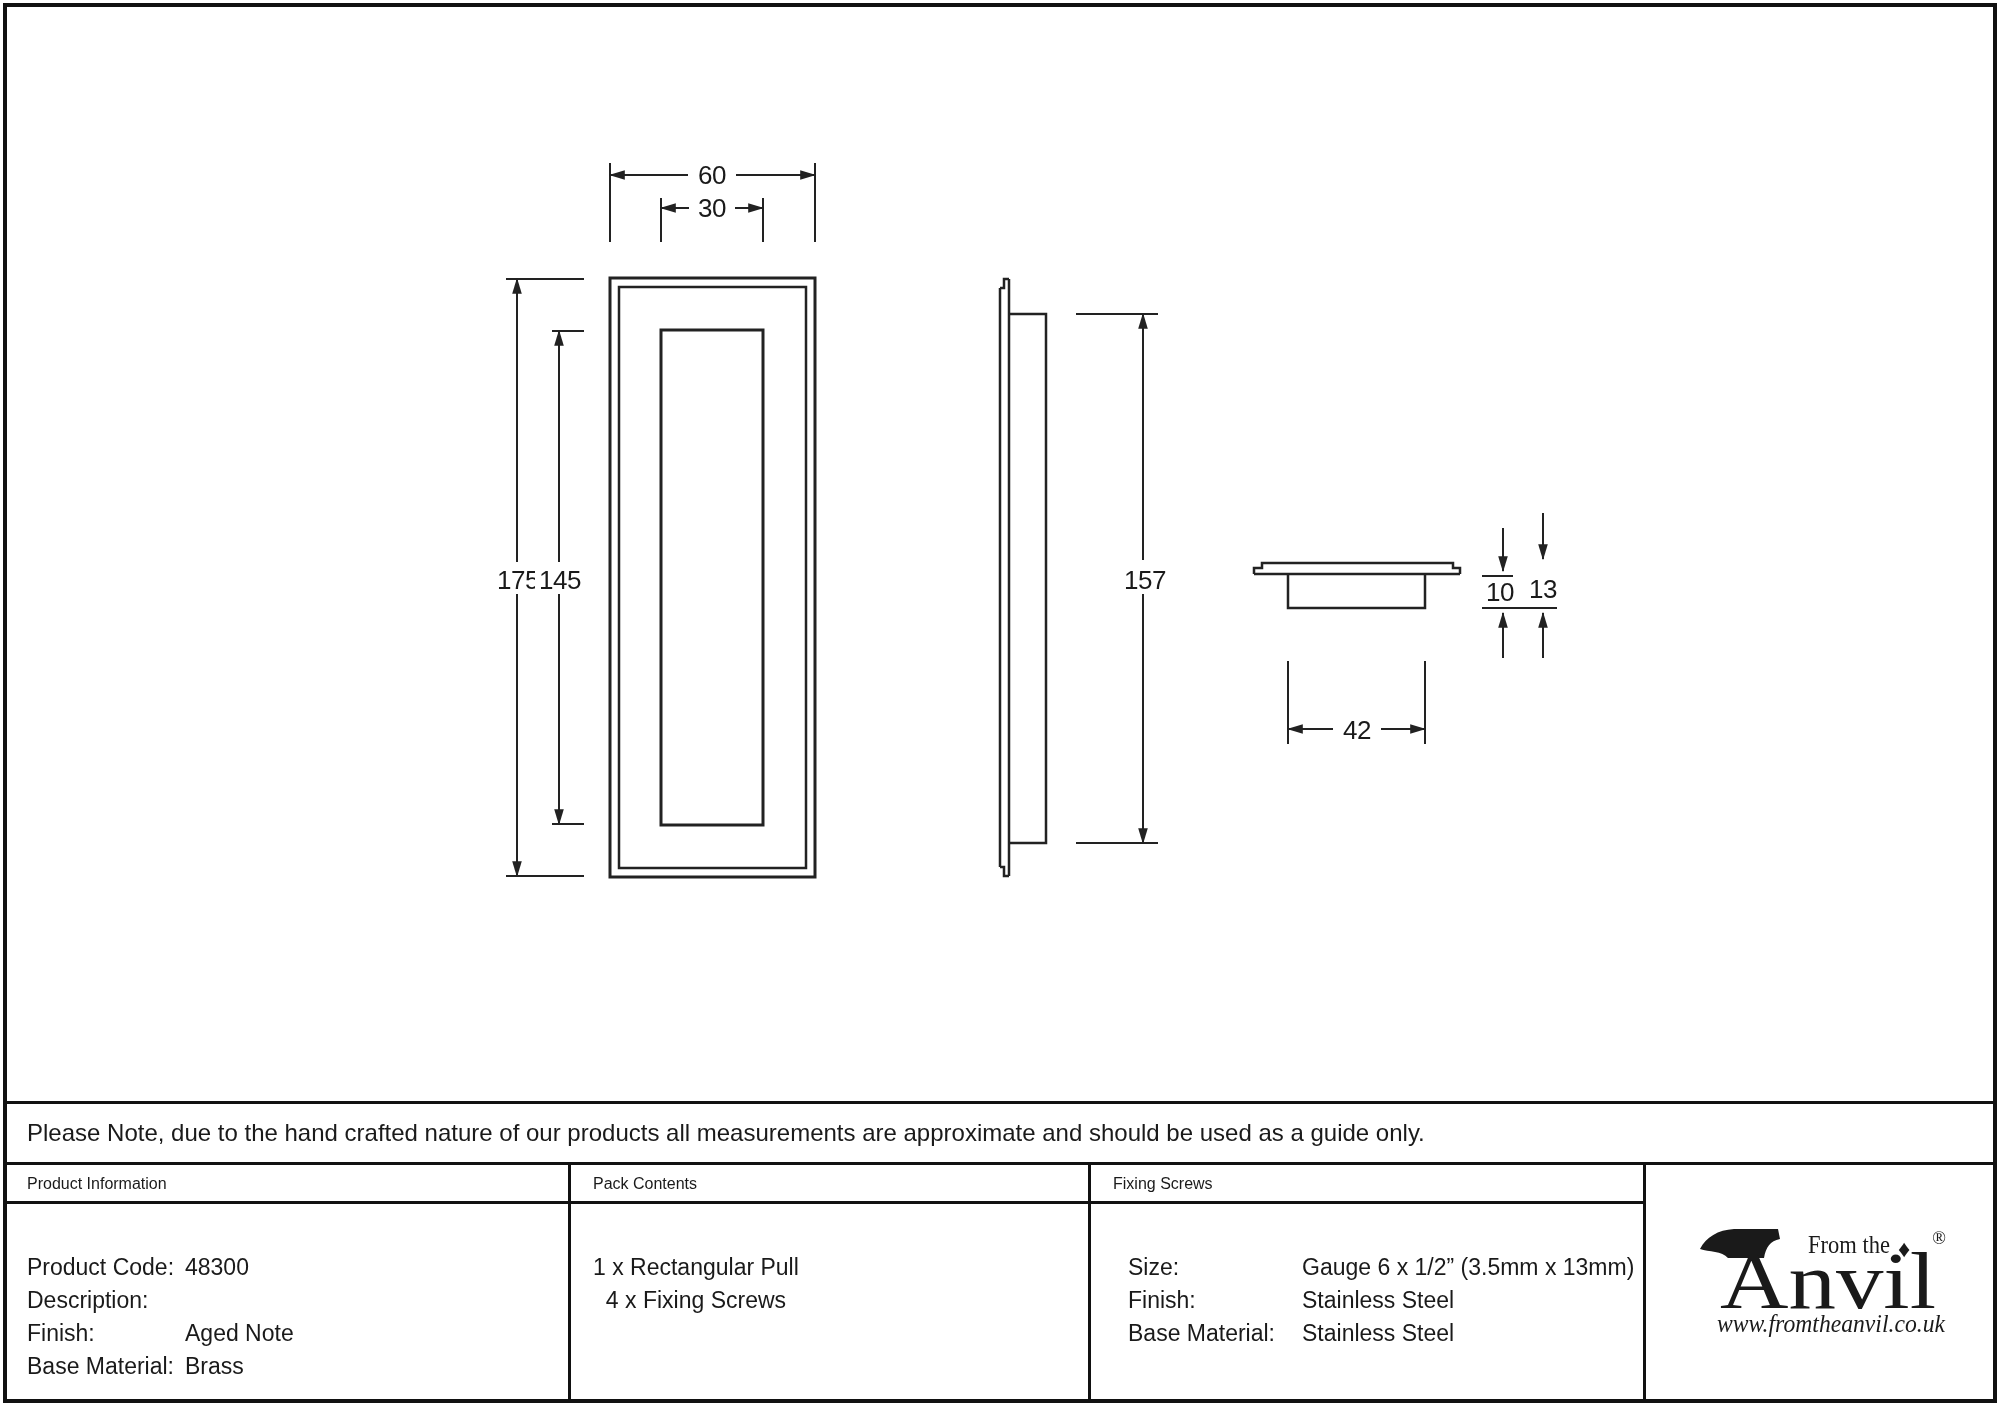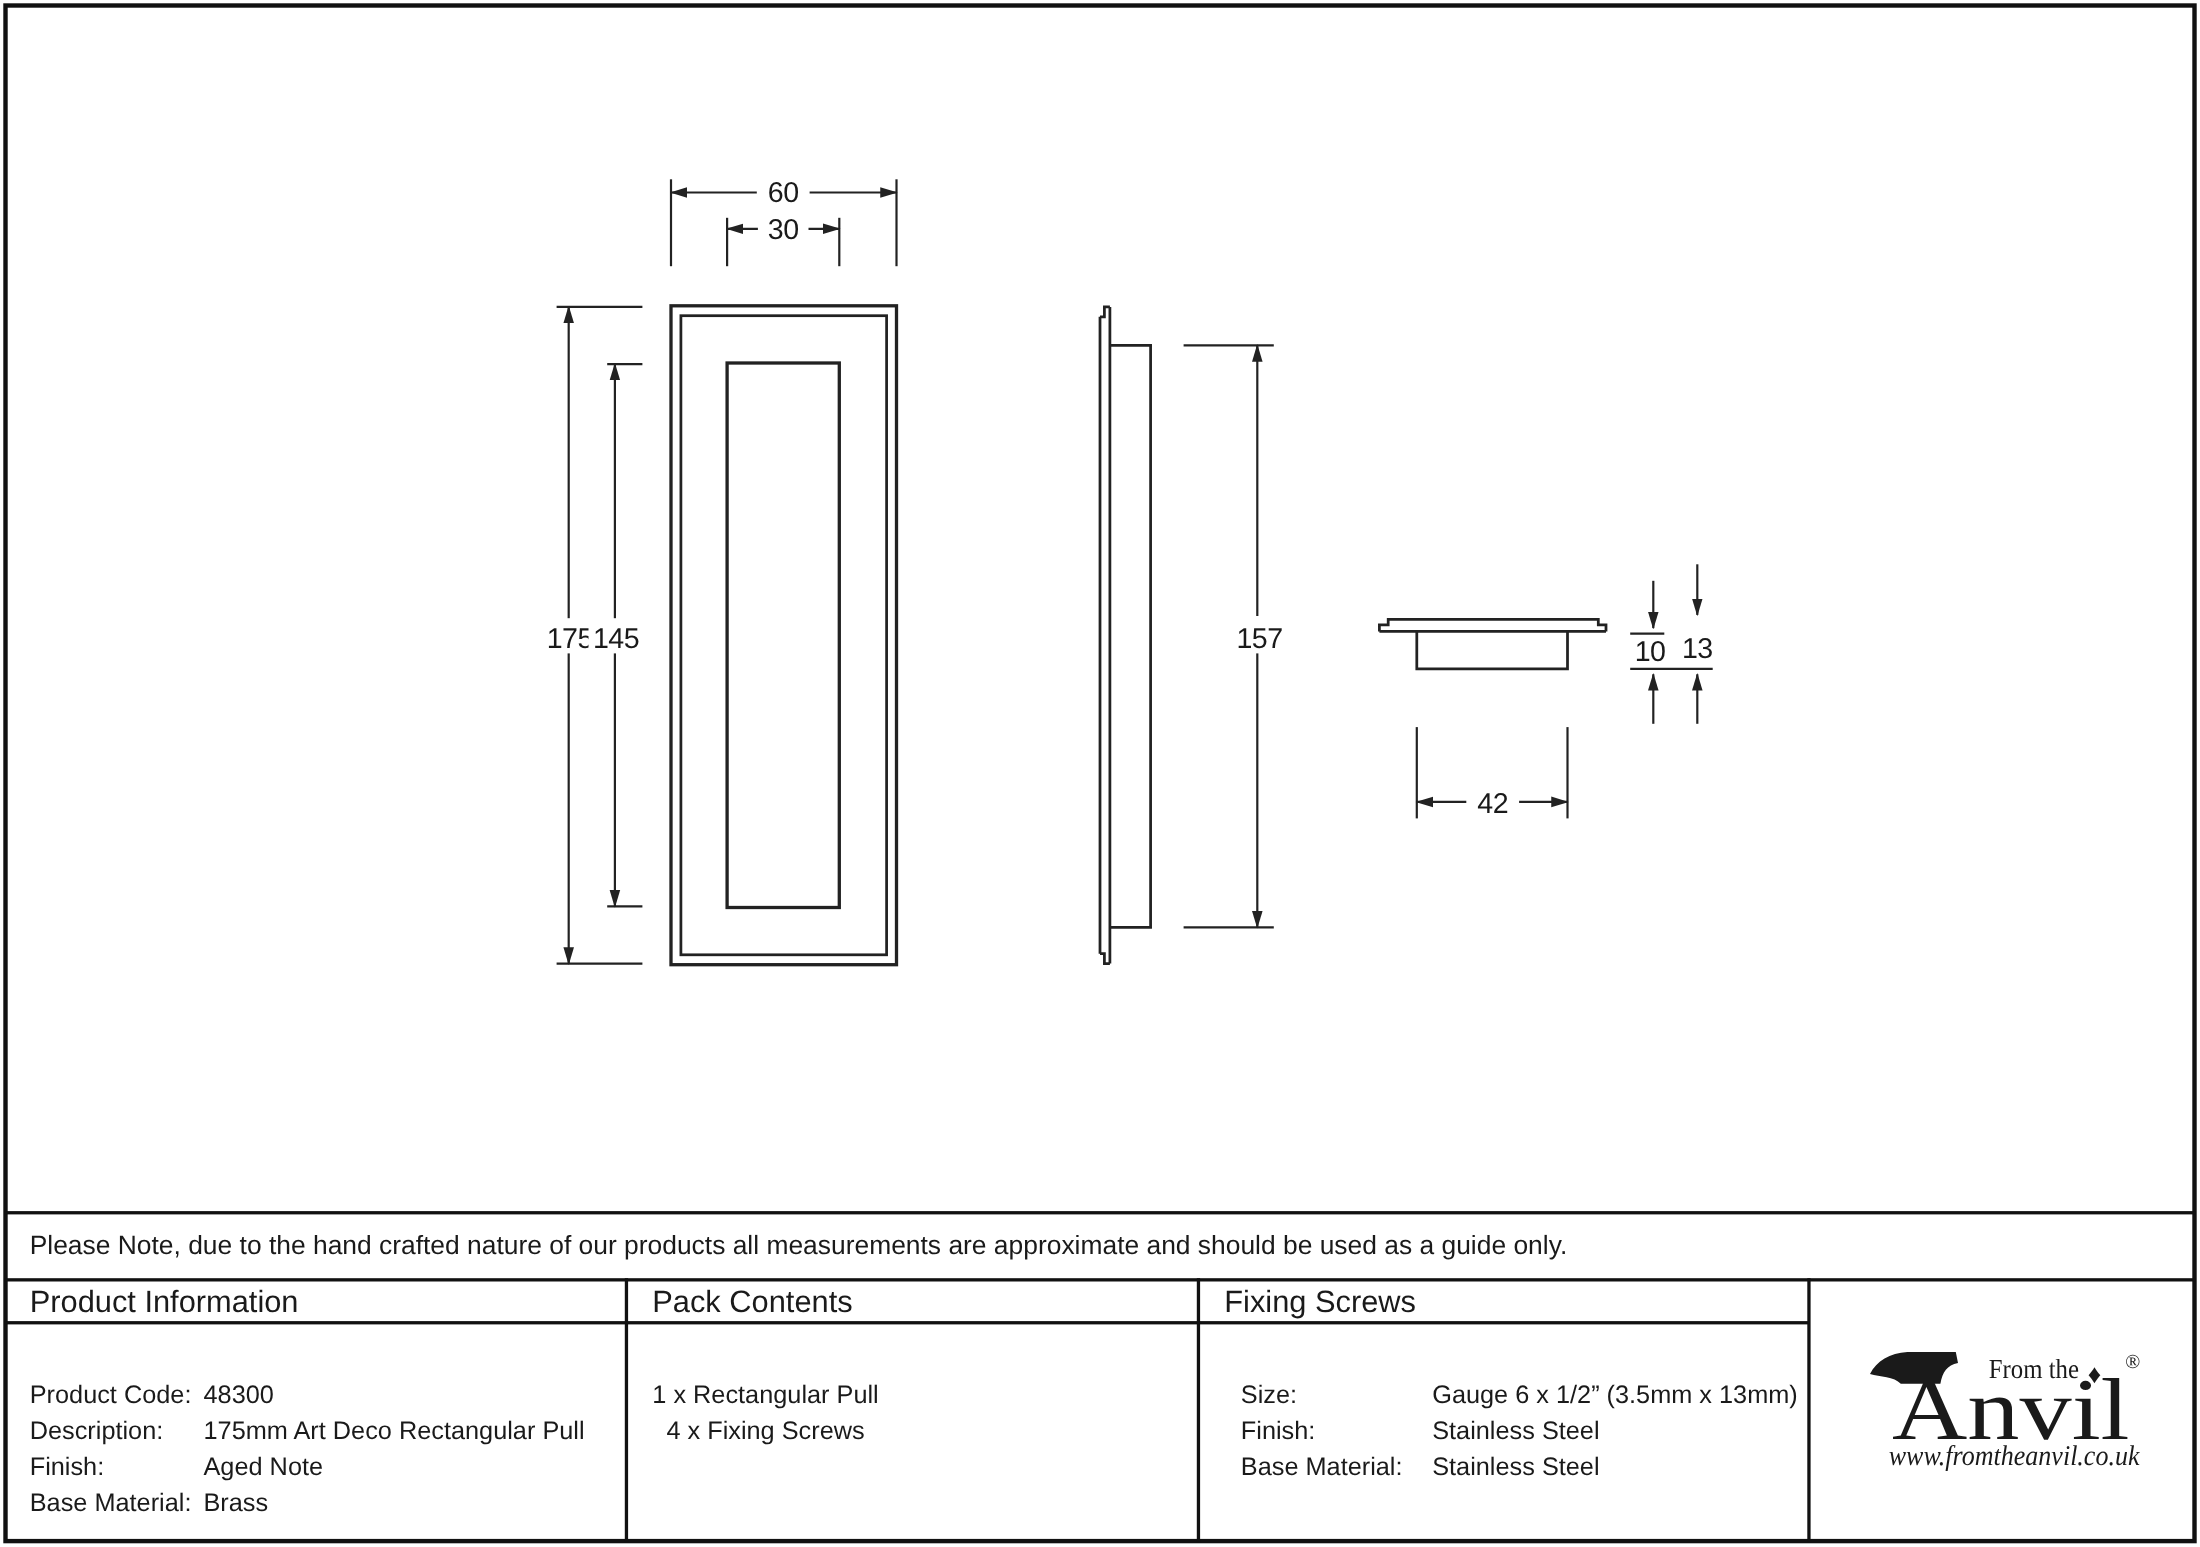--- a/index.html
+++ b/index.html
@@ -2,21 +2,21 @@
 <html><head>
 <meta charset="utf-8">
 <style>
   html,body{margin:0;padding:0;background:#fff;}
   body{width:2000px;height:1406px;position:relative;overflow:hidden;
        font-family:"Liberation Sans",sans-serif;color:#1a1a1a;}
   .abs{position:absolute;}
   #page-border{left:3px;top:3px;width:1986px;height:1392px;border:4px solid #111;}
   .tline{background:#111;position:absolute;}
   .note-row{left:27px;top:1104px;height:72px;line-height:58px;font-size:24px;white-space:nowrap;}
-  .col-header{top:1165px;height:37px;line-height:37px;font-size:28px;white-space:nowrap;}
+  .col-header{top:1165px;height:37px;line-height:37px;font-size:16px;white-space:nowrap;}
   .kv-block{top:1219px;font-size:23px;line-height:33px;margin-top:32px;}
   .kv{display:flex;}
   .kv .k{flex:0 0 auto;}
   .kv .v{flex:0 0 auto;}
   #product-info-block .k{width:158px;}
   #fixing-screws-block .k{width:174px;}
   .pack-list div{white-space:nowrap;text-align:center;}
   svg text{font-family:"Liberation Sans",sans-serif;}
   .dim-label{font-size:26px;fill:#1a1a1a;letter-spacing:-0.5px;}
   .logo-serif{font-family:"Liberation Serif",serif;fill:#1a1a1a;}
@@ -125,21 +125,20 @@
 <div class="abs col-header" style="left:593px;">Pack Contents</div>
 <div class="abs col-header" style="left:1113px;">Fixing Screws</div>
 
 <div id="product-info-block" class="abs kv-block" style="left:27px;">
   <div class="kv">
     <span class="k">Product Code:</span>
     <span class="v">48300</span>
   </div>
   <div class="kv">
     <span class="k">Description:</span>
-    <span class="v">175mm Art Deco Rectangular Pull</span>
   </div>
   <div class="kv">
     <span class="k">Finish:</span>
     <span class="v">Aged Note</span>
   </div>
   <div class="kv">
     <span class="k">Base Material:</span>
     <span class="v">Brass</span>
   </div>
 </div>

